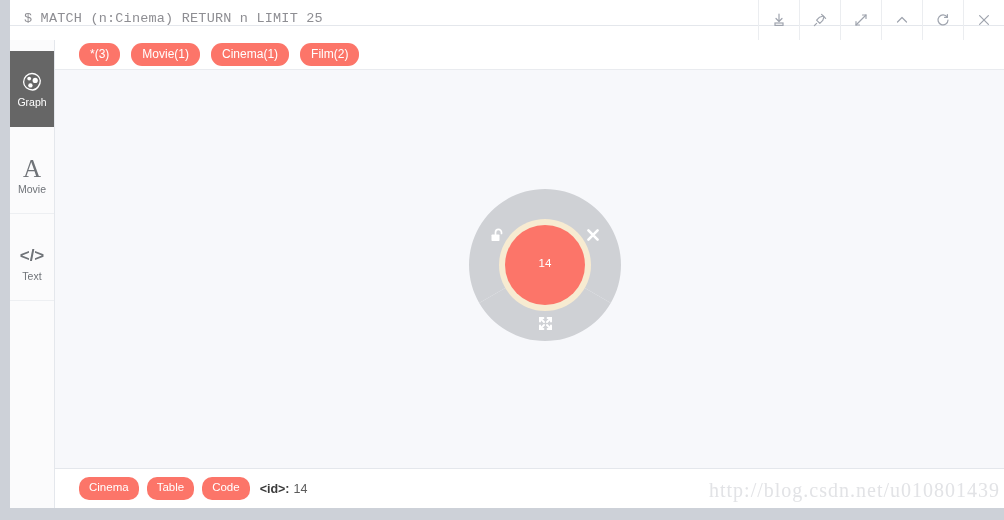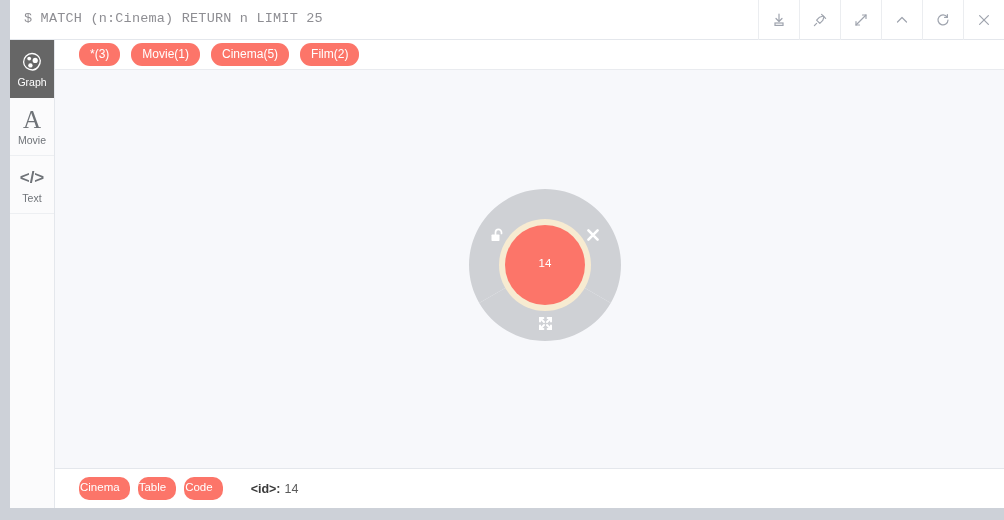--- a/index.html
+++ b/index.html
@@ -23,21 +23,21 @@
     height: 508px;
     background: #ffffff;
     box-sizing: border-box;
   }
 
   
   #query-bar {
     position: absolute;
     left: 0; top: 0;
     width: 994px;
-    height: 40px;
+    height: 26px;
     background: #ffffff;
     border-bottom: 1px solid #E4E7EC;
     box-sizing: border-box;
   }
   #query-text {
     position: absolute;
     left: 14px;
     top: 11px;
     font-family: "Liberation Mono", "DejaVu Sans Mono", monospace;
     font-size: 13.5px;
@@ -70,29 +70,30 @@
     top: 40px;
     width: 45px;
     height: 468px;
     background: #FBFBFC;
     border-right: 1px solid #E4E7EC;
     box-sizing: border-box;
   }
   .side-item {
     position: relative;
     width: 44px;
-    height: 58px;
+    height: 76px;
     display: flex;
     flex-direction: column;
     align-items: center;
     justify-content: center;
     border-bottom: 1px solid #EDEFF2;
     box-sizing: border-box;
     cursor: pointer;
     color: #6F7378;
+    margin-top: 11px;
   }
   .side-item.active {
     background: #666666;
     color: #ffffff;
     border-bottom-color: #666666;
   }
   .side-ico {
     height: 24px;
     display: flex;
     align-items: center;
@@ -192,30 +193,30 @@
     display: flex;
     align-items: center;
     padding-left: 24px;
   }
   .pill-sm {
     background: #FC7569;
     color: #ffffff;
     border-radius: 10px;
     font-size: 11.5px;
     line-height: 11.5px;
-    padding: 5px 10px 6px 1px;
+    padding: 5px 10px 6px 10px;
     margin-right: 8px;
     cursor: pointer;
     white-space: nowrap;
   }
   #id-key {
     font-size: 12.5px;
     font-weight: bold;
     color: #3A3A3A;
-    margin-left: 20px;
+    margin-left: 2px;
     text-align: center;
   }
   #id-val {
     font-size: 12.5px;
     color: #5B5B5B;
     margin-left: 4px;
   }
 
   
   #watermark {
@@ -306,21 +307,21 @@
 
     <div class="side-item">
       <span class="side-ico code-glyph">&lt;/&gt;</span>
       <span class="side-label">Text</span>
     </div>
   </div>
 
   <div id="pill-row">
     <span class="pill">*(3)</span>
     <span class="pill">Movie(1)</span>
-    <span class="pill">Cinema(5)</span>
+    <span class="pill">Cinema(1)</span>
     <span class="pill">Film(2)</span>
   </div>
 
   <div id="canvas">
     <div id="node-group">
 
       <svg width="160" height="160" viewBox="0 0 160 160">
 
         <g>
           <path d="M 80 4 A 76 76 0 0 0 14.2 118 L 50.6 97 A 34 34 0 0 1 80 44 Z" fill="#CFD1D5"></path>
@@ -369,14 +370,15 @@
   </div>
 
   <div id="detail-bar">
     <span class="pill-sm">Cinema</span>
     <span class="pill-sm">Table</span>
     <span class="pill-sm">Code</span>
     <span id="id-key">&lt;id&gt;:</span>
     <span id="id-val">14</span>
   </div>
 
+  <div id="watermark">http://blog.csdn.net/u010801439</div>
 
 </div>
 
 </body></html>

